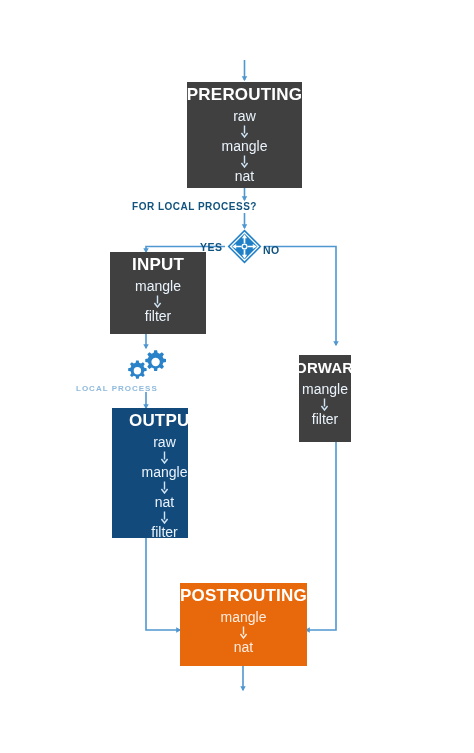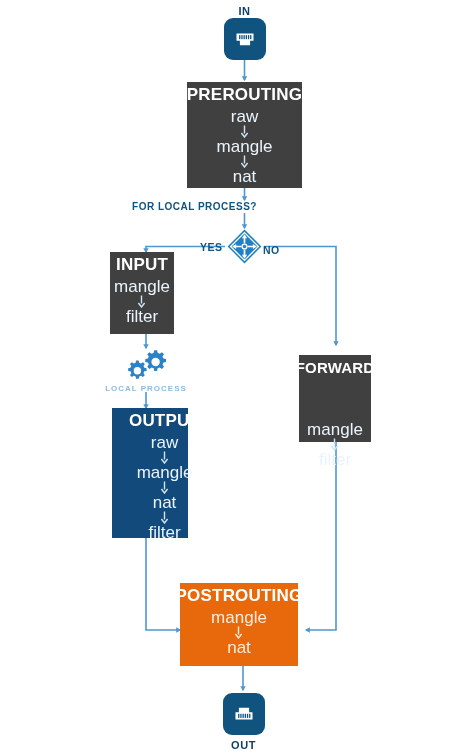--- a/index.html
+++ b/index.html
@@ -71,21 +71,21 @@
     margin-top: 3px;
     white-space: nowrap;
   }
   .chainbox .tables {
     display: flex;
     flex-direction: column;
     align-items: center;
     margin-top: 4px;
   }
   .chainbox .tbl {
-    font-size: 17px;
+    font-size: 14px;
     color: #eaf3fb;
     line-height: 15px;
     white-space: nowrap;
   }
   .chainbox .tarrow {
     line-height: 0;
     margin: 1px 0;
   }
   .blue   { background: #404040; }
   .navy   { background: #134a7c; padding-left: 29px; }
@@ -107,21 +107,20 @@
     font-size: 10.5px;
     font-weight: bold;
     letter-spacing: 0.5px;
     color: #11537f;
     line-height: 12px;
   }
   
   #local-process-label {
     position: absolute;
     width: 140px;
-    text-align: center;
     font-size: 8px;
     font-weight: bold;
     letter-spacing: 1px;
     color: #8fbadd;
     line-height: 10px;
   }
 </style>
 </head>
 <body>
 
@@ -150,36 +149,20 @@
       <path d="M146,392 L146,408" marker-end="url(#ah)"></path>
 
       <path d="M146,538 L146,630 L180,630" marker-end="url(#ah)"></path>
 
       <path d="M336,442 L336,630 L306,630" marker-end="url(#ah)"></path>
 
       <path d="M243,666 L243,690" marker-end="url(#ah)"></path>
     </g>
   </svg>
 
-  <div class="node endpoint" style="left:223px; top:5px; width:43px;">
-    <div class="endpoint-label">IN</div>
-    <div class="jack">
-      <svg width="28" height="28" viewBox="0 0 28 28" aria-hidden="true">
-        <path d="M5.5,8.5 h17 v7.2 h-3.4 v4.6 h-10.2 v-4.6 h-3.4 z" fill="#ffffff"></path>
-        <g fill="#11537f">
-          <rect x="8.1" y="10.1" width="1.3" height="4.1"></rect>
-          <rect x="10.3" y="10.1" width="1.3" height="4.1"></rect>
-          <rect x="12.5" y="10.1" width="1.3" height="4.1"></rect>
-          <rect x="14.7" y="10.1" width="1.3" height="4.1"></rect>
-          <rect x="16.9" y="10.1" width="1.3" height="4.1"></rect>
-          <rect x="19.1" y="10.1" width="1.3" height="4.1"></rect>
-        </g>
-      </svg>
-    </div>
-  </div>
 
   <div class="chainbox blue" style="left:187px; top:82px; width:115px; height:106px;">
     <div class="title">PREROUTING</div>
     <div class="tables">
       <div class="tbl">raw</div>
       <div class="tarrow">
         <svg width="9" height="13" viewBox="0 0 9 13">
             <path d="M4.5,0.5 L4.5,8.6 M1.4,8 L4.5,12 L7.6,8" stroke="#cfe4f5" stroke-width="1.4" fill="none"></path>
           </svg>
       </div>
@@ -212,21 +195,21 @@
         <path d="M18.5,6.2 L21.1,10.2 L15.9,10.2 z"></path>
         <path d="M18.5,30.8 L21.1,26.8 L15.9,26.8 z"></path>
         <path d="M6.2,18.5 L10.2,15.9 L10.2,21.1 z"></path>
         <path d="M30.8,18.5 L26.8,15.9 L26.8,21.1 z"></path>
       </g>
       <circle cx="18.5" cy="18.5" r="3.1" fill="#ffffff"></circle>
       <circle cx="18.5" cy="18.5" r="1.7" fill="#1f80c8"></circle>
     </svg>
   </div>
 
-  <div class="chainbox blue" style="left:110px; top:252px; width:64px; height:82px;">
+  <div class="chainbox blue" style="left:110px; top:252px; width:96px; height:82px;">
     <div class="title">INPUT</div>
     <div class="tables">
       <div class="tbl">mangle</div>
       <div class="tarrow">
         <svg width="9" height="13" viewBox="0 0 9 13">
             <path d="M4.5,0.5 L4.5,8.6 M1.4,8 L4.5,12 L7.6,8" stroke="#cfe4f5" stroke-width="1.4" fill="none"></path>
           </svg>
       </div>
       <div class="tbl">filter</div>
     </div>
@@ -262,56 +245,40 @@
       <div class="tbl">nat</div>
       <div class="tarrow">
         <svg width="9" height="13" viewBox="0 0 9 13">
             <path d="M4.5,0.5 L4.5,8.6 M1.4,8 L4.5,12 L7.6,8" stroke="#cfe4f5" stroke-width="1.4" fill="none"></path>
           </svg>
       </div>
       <div class="tbl">filter</div>
     </div>
   </div>
 
-  <div class="chainbox blue" style="left:299px; top:355px; width:72px; height:87px;gap:40px;">
+  <div class="chainbox blue" style="left:299px; top:355px; width:52px; height:87px;">
     <div class="title" style="font-size:15px;">FORWARD</div>
     <div class="tables">
       <div class="tbl">mangle</div>
       <div class="tarrow">
         <svg width="9" height="13" viewBox="0 0 9 13">
             <path d="M4.5,0.5 L4.5,8.6 M1.4,8 L4.5,12 L7.6,8" stroke="#cfe4f5" stroke-width="1.4" fill="none"></path>
           </svg>
       </div>
       <div class="tbl">filter</div>
     </div>
   </div>
 
-  <div class="chainbox orange" style="left:180px; top:583px; width:118px; height:83px;">
+  <div class="chainbox orange" style="left:180px; top:583px; width:127px; height:83px;">
     <div class="title">POSTROUTING</div>
     <div class="tables">
       <div class="tbl" style="color:#fdece0;">mangle</div>
       <div class="tarrow">
         <svg width="9" height="13" viewBox="0 0 9 13">
             <path d="M4.5,0.5 L4.5,8.6 M1.4,8 L4.5,12 L7.6,8" stroke="#fdece0" stroke-width="1.4" fill="none"></path>
           </svg>
       </div>
       <div class="tbl" style="color:#fdece0;">nat</div>
     </div>
   </div>
 
-  <div class="node endpoint" style="left:222px; top:693px; width:43px;">
-    <div class="jack">
-      <svg width="28" height="28" viewBox="0 0 28 28" aria-hidden="true">
-        <path d="M5.5,19.5 h17 v-7.2 h-3.4 v-4.6 h-10.2 v4.6 h-3.4 z" fill="#ffffff"></path>
-        <g fill="#11537f">
-          <rect x="8.1" y="13.8" width="1.3" height="4.1"></rect>
-          <rect x="10.3" y="13.8" width="1.3" height="4.1"></rect>
-          <rect x="12.5" y="13.8" width="1.3" height="4.1"></rect>
-          <rect x="14.7" y="13.8" width="1.3" height="4.1"></rect>
-          <rect x="16.9" y="13.8" width="1.3" height="4.1"></rect>
-          <rect x="19.1" y="13.8" width="1.3" height="4.1"></rect>
-        </g>
-      </svg>
-    </div>
-    <div class="endpoint-label" style="margin-top:4px;">OUT</div>
-  </div>
 
 </div>
 
 </body></html>

